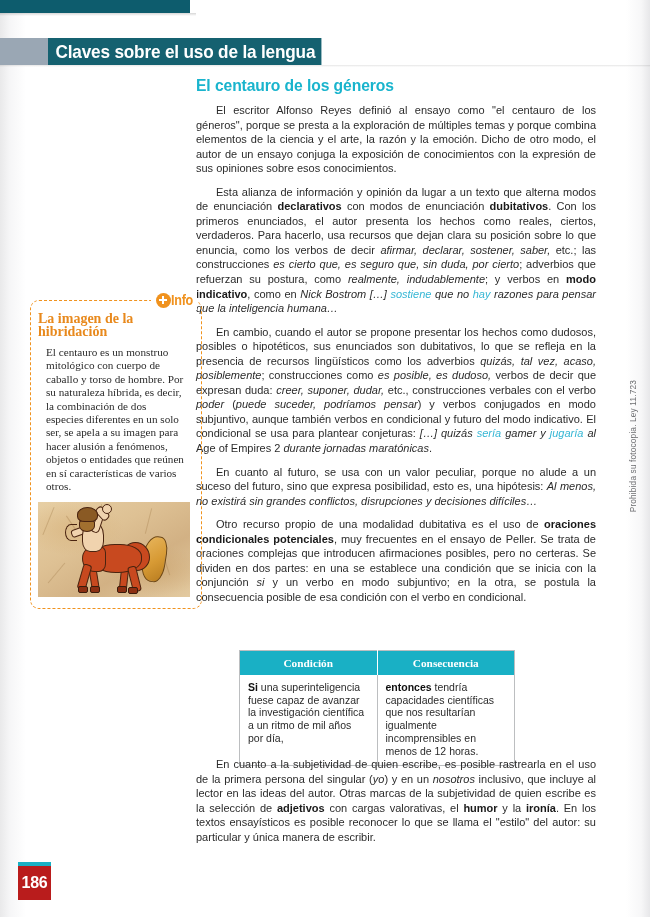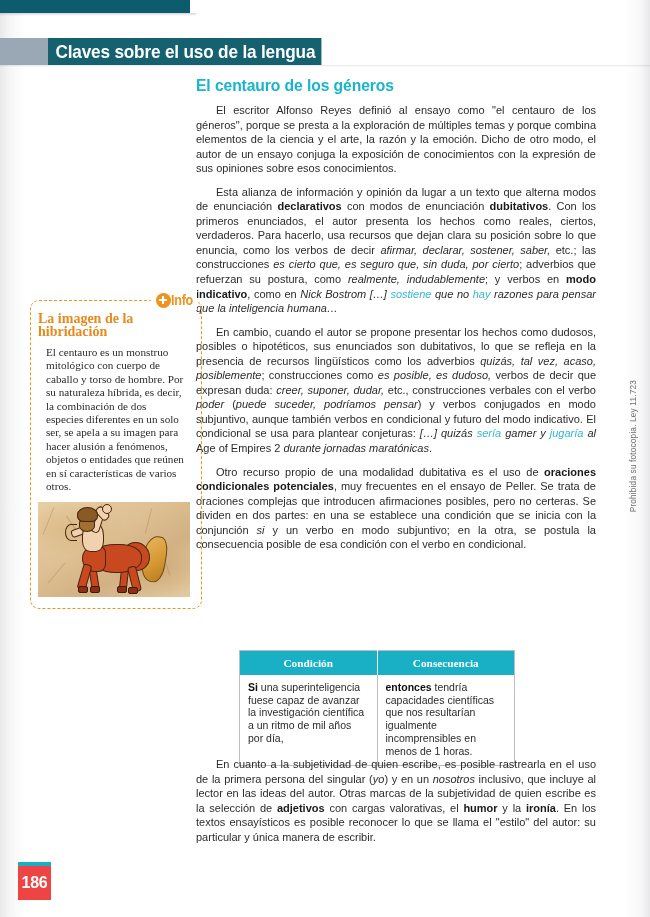--- a/index.html
+++ b/index.html
@@ -338,21 +338,21 @@
     white-space: nowrap;
   }
 
   
   .page-chip {
     position: absolute;
     left: 18px;
     top: 866px;
     width: 33px;
     height: 34px;
-    background: #ef4444;
+    background: #b91c1c;
     display: flex;
     align-items: center;
     justify-content: center;
     text-align: center;
   }
   .page-chip-top {
     position: absolute;
     left: 18px;
     top: 862px;
     width: 33px;
@@ -384,36 +384,37 @@
 <div class="main-col">
 
   <h2 class="section-title">El centauro de los géneros</h2>
 
   <p class="body-par">El escritor Alfonso Reyes definió al ensayo como "el centauro de los géneros", porque se presta a la exploración de múltiples temas y porque combina elementos de la ciencia y el arte, la razón y la emoción. Dicho de otro modo, el autor de un ensayo conjuga la exposición de conocimientos con la expresión de sus opiniones sobre esos conocimientos.</p>
 
   <p class="body-par">Esta alianza de información y opinión da lugar a un texto que alterna modos de enunciación <b>declarativos</b> con modos de enunciación <b>dubitativos</b>. Con los primeros enunciados, el autor presenta los hechos como reales, ciertos, verdaderos. Para hacerlo, usa recursos que dejan clara su posición sobre lo que enuncia, como los verbos de decir <i>afirmar, declarar, sostener, saber,</i> etc.; las construcciones <i>es cierto que, es seguro que, sin duda, por cierto</i>; adverbios que refuerzan su postura, como <i>realmente, indudablemente</i>; y verbos en <b>modo indicativo</b>, como en <i>Nick Bostrom […]</i> <i class="hl-cyan">sostiene</i> <i>que no</i> <i class="hl-cyan">hay</i> <i>razones para pensar que la inteligencia humana…</i></p>
 
   <p class="body-par">En cambio, cuando el autor se propone presentar los hechos como dudosos, posibles o hipotéticos, sus enunciados son dubitativos, lo que se refleja en la presencia de recursos lingüísticos como los adverbios <i>quizás, tal vez, acaso, posiblemente</i>; construcciones como <i>es posible, es dudoso,</i> verbos de decir que expresan duda: <i>creer, suponer, dudar,</i> etc., construcciones verbales con el verbo <i>poder</i> (<i>puede suceder, podríamos pensar</i>) y verbos conjugados en modo subjuntivo, aunque también verbos en condicional y futuro del modo indicativo. El condicional se usa para plantear conjeturas: <i>[…] quizás</i> <i class="hl-cyan">sería</i> <i>gamer y</i> <i class="hl-cyan">jugaría</i> <i>al</i> Age of Empires 2 <i>durante jornadas maratónicas</i>.</p>
 
+  <p class="body-par"><span>En cuanto al futuro, se usa con un valor peculiar, porque no alude a un suceso del futuro, sino que expresa posibilidad, esto es, una hipótesis:</span> <i>Al menos, no existirá sin grandes conflictos, disrupciones y decisiones difíciles…</i></p>
 
   <p class="body-par">Otro recurso propio de una modalidad dubitativa es el uso de <b>oraciones condicionales potenciales</b>, muy frecuentes en el ensayo de Peller. Se trata de oraciones complejas que introducen afirmaciones posibles, pero no certeras. Se dividen en dos partes: en una se establece una condición que se inicia con la conjunción <i>si</i> y un verbo en modo subjuntivo; en la otra, se postula la consecuencia posible de esa condición con el verbo en condicional.</p>
 
 </div>
 
 <table class="cc-table">
   <thead>
     <tr>
       <th>Condición</th>
       <th>Consecuencia</th>
     </tr>
   </thead>
   <tbody>
     <tr>
       <td><b>Si</b><span> una superinteligencia fuese capaz de avanzar la investigación científica a un ritmo de mil años por día,</span></td>
-      <td><b>entonces</b><span> tendría capacidades científicas que nos resultarían igualmente incomprensibles en menos de 1 horas.</span></td>
+      <td><b>entonces</b><span> tendría capacidades científicas que nos resultarían igualmente incomprensibles en menos de 12 horas.</span></td>
     </tr>
   </tbody>
 </table>
 
 <div class="main-col" style="top:757px;">
   <p class="body-par">En cuanto a la subjetividad de quien escribe, es posible rastrearla en el uso de la primera persona del singular (<i>yo</i>) y en un <i>nosotros</i> inclusivo, que incluye al lector en las ideas del autor. Otras marcas de la subjetividad de quien escribe es la selección de <b>adjetivos</b> con cargas valorativas, el <b>humor</b> y la <b>ironía</b>. En los textos ensayísticos es posible reconocer lo que se llama el "estilo" del autor: su particular y única manera de escribir.</p>
 </div>
 
 <div class="info-box">
   <div class="info-tab">

